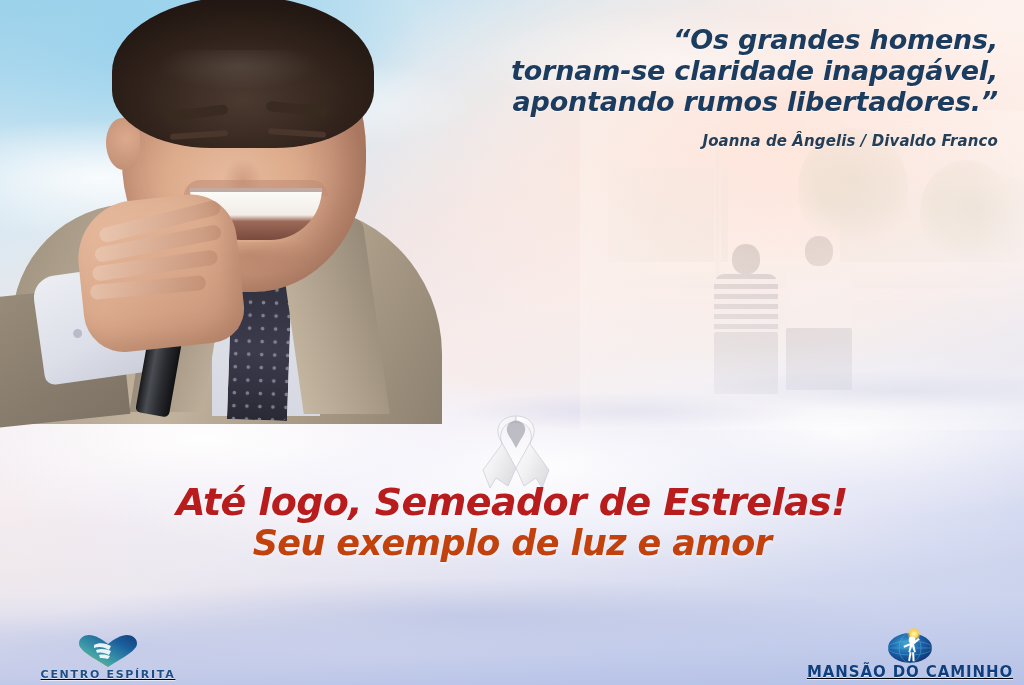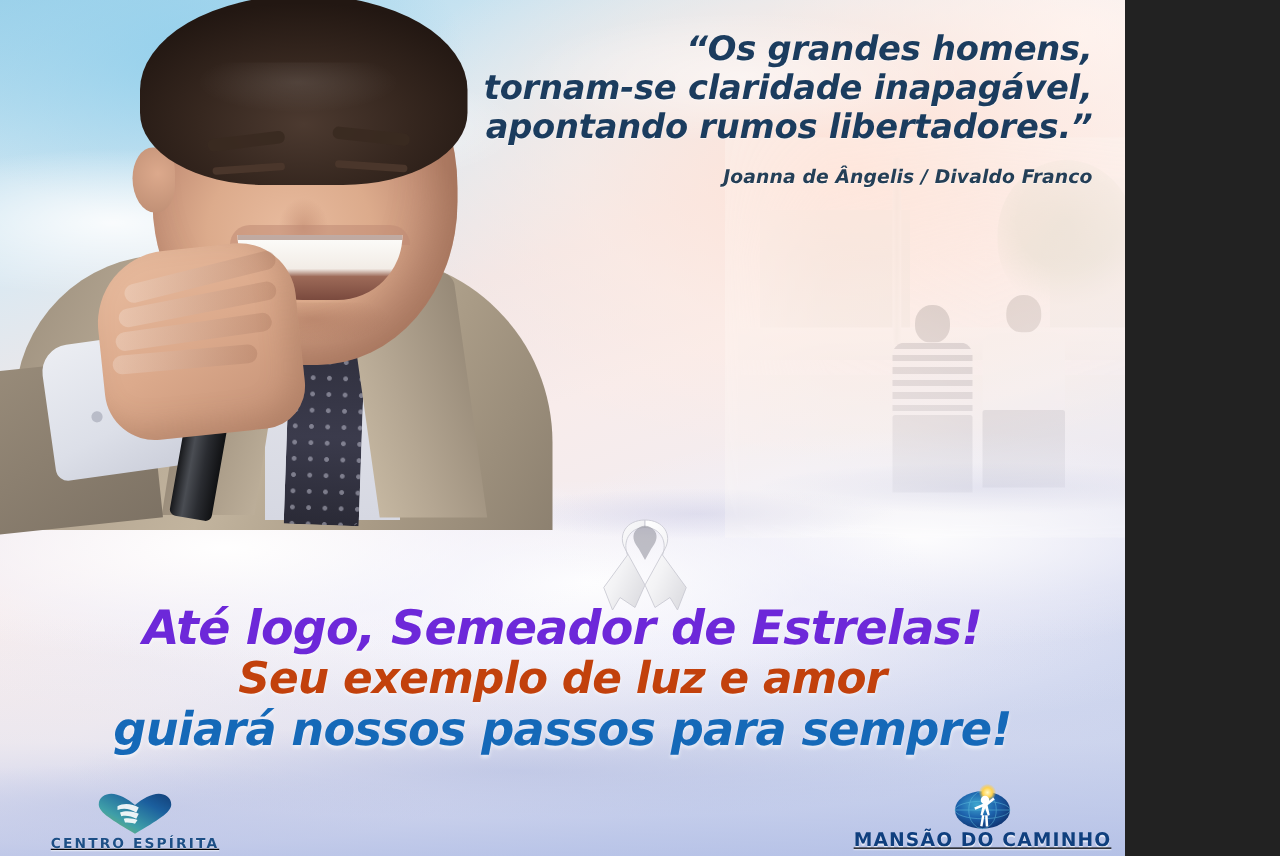--- a/index.html
+++ b/index.html
@@ -1,21 +1,21 @@
 <!DOCTYPE html>
 <html lang="pt-BR"><head>
 <meta charset="utf-8">
 <title>Homenagem</title>
 <style>
   html,body{margin:0;padding:0;background:#222;}
   *{box-sizing:border-box;}
 
   #poster{
     position:relative;
-    width:900px;height:685px;
+    width:1024px;height:685px;
     overflow:hidden;
     font-family:"DejaVu Sans","Liberation Sans",sans-serif;
     background:#e9eef6;
   }
 
   
   .layer{position:absolute;inset:0;pointer-events:none;}
 
   .sky-base{
     background:
@@ -279,21 +279,21 @@
   
   .headline{
     position:absolute;left:0;right:0;top:482px;text-align:center;
   }
   .headline .hl{
     font-style:italic;font-weight:700;
     letter-spacing:-.6px;
     text-shadow:0 2px 3px rgba(255,255,255,.55);
     white-space:nowrap;
   }
-  .hl1{font-size:38px;line-height:41px;color:#6d28d9;}
+  .hl1{font-size:38px;line-height:41px;color:#b91c1c;}
   .hl2{font-size:35px;line-height:40px;color:#c2410c;}
   .hl3{font-size:37px;line-height:42px;color:#1569b8;}
 
   
   .logo{position:absolute;bottom:4px;text-align:center;text-decoration:underline;}
   .logo-left{left:8px;width:200px;}
   .logo-right{right:8px;width:212px;}
   .logo .mark{height:34px;display:flex;align-items:center;justify-content:center;}
   .logo .l1{
     font-size:11px;font-weight:700;letter-spacing:1.7px;color:#1d4f86;
@@ -391,21 +391,20 @@
         <path d="M38 8 C23 8 16 20 22 31 L38 60 L30 78 L18 70 L12 80 L5 62 L24 36 C20 26 25 14 38 14 Z"></path>
         <path d="M38 8 C53 8 60 20 54 31 L38 60 L46 78 L58 70 L64 80 L71 62 L52 36 C56 26 51 14 38 14 Z"></path>
       </g>
       <path d="M30 17 C34 11 42 11 46 17 C49 22 46 27 43 31 L38 40 L33 31 C30 27 27 22 30 17 Z" fill="#8e8e99" opacity=".55"></path>
     </svg>
   </div>
 
   <div class="headline">
     <div class="hl hl1">Até logo, Semeador de Estrelas!</div>
     <div class="hl hl2">Seu exemplo de luz e amor</div>
-    <div class="hl hl3">guiará nossos passos para sempre!</div>
   </div>
 
   <div class="logo logo-left">
     <div class="mark">
       <svg viewBox="0 0 64 34" width="64" height="34" aria-hidden="true">
         <defs>
           <linearGradient id="hh" x1="0" y1="1" x2="1" y2="0">
             <stop offset="0%" stop-color="#8fbf58"></stop>
             <stop offset="34%" stop-color="#3f9fa8"></stop>
             <stop offset="72%" stop-color="#1b5f9e"></stop>

